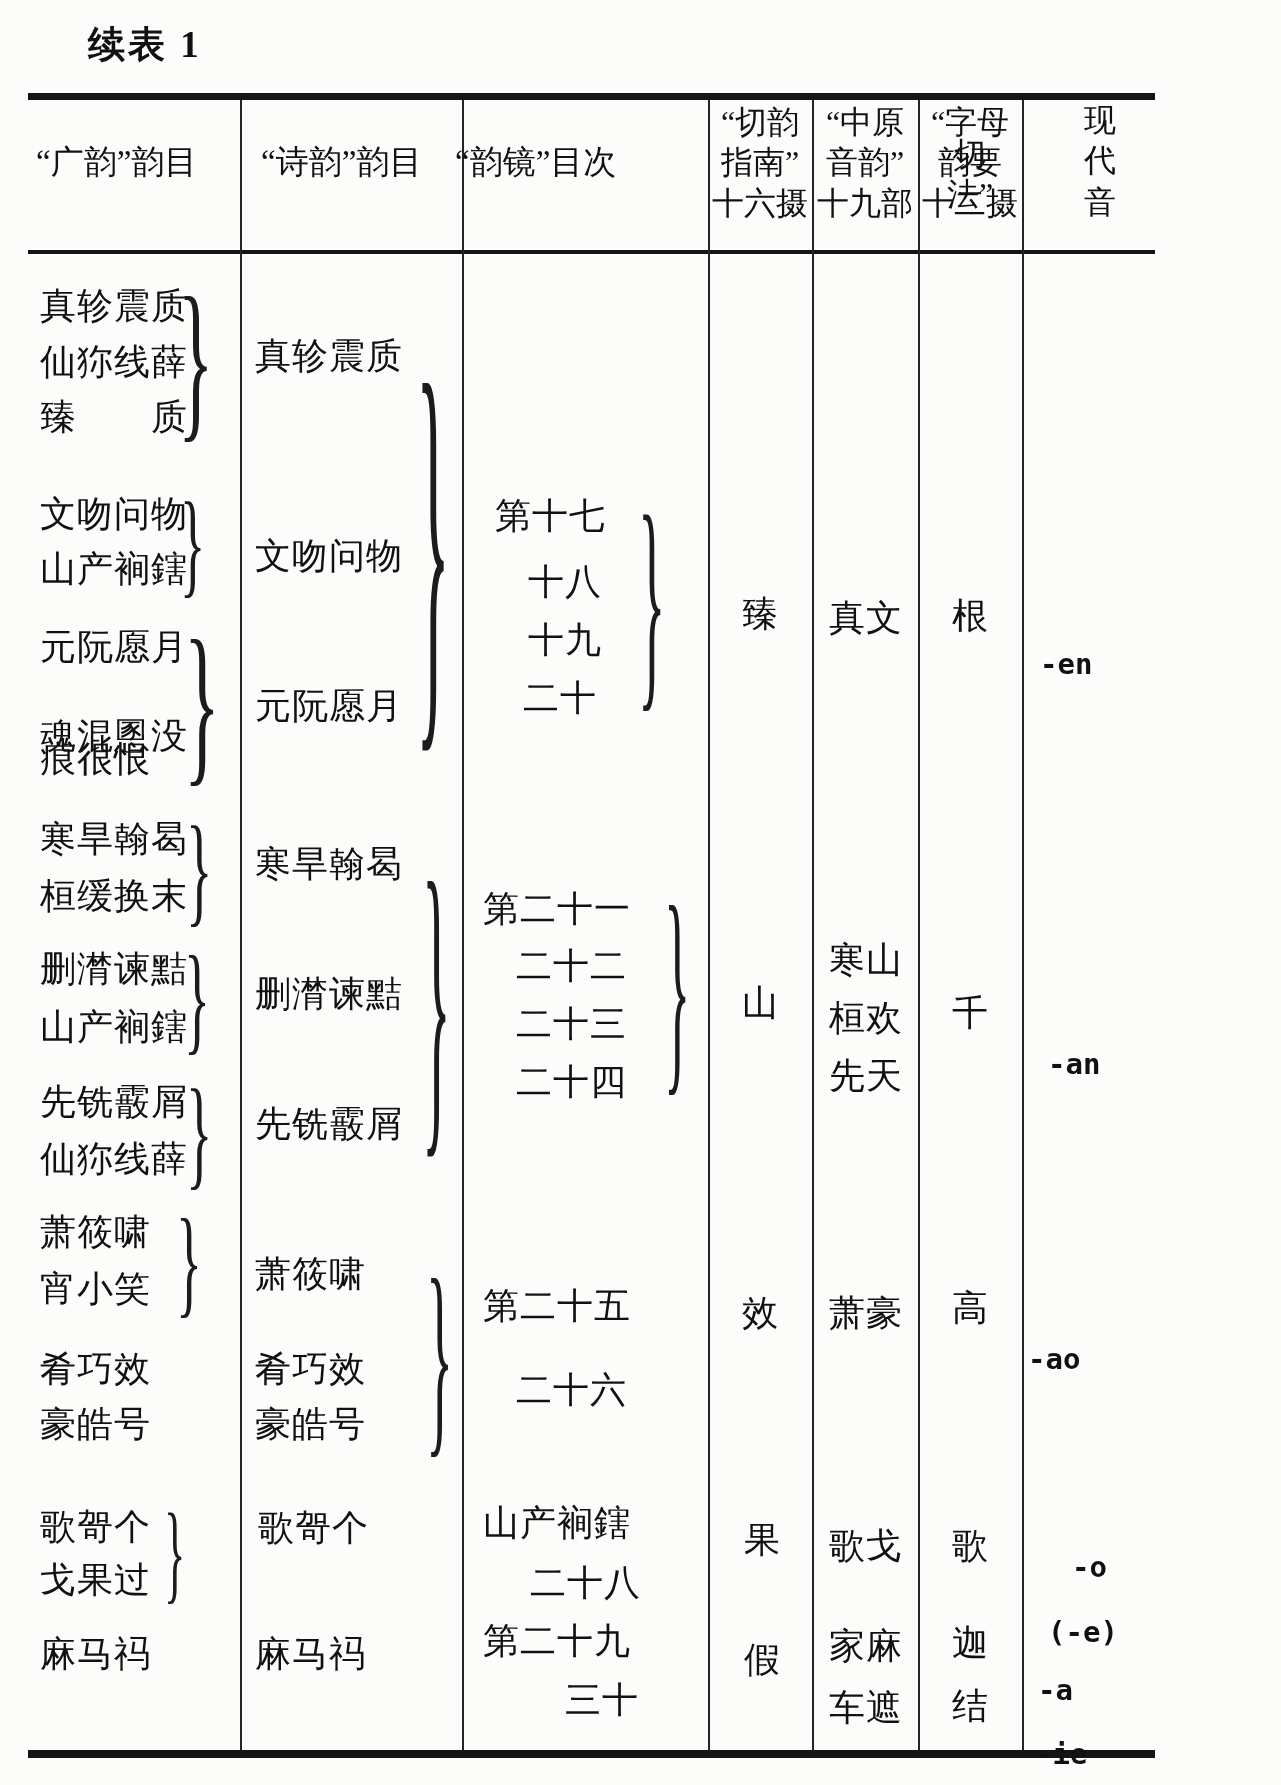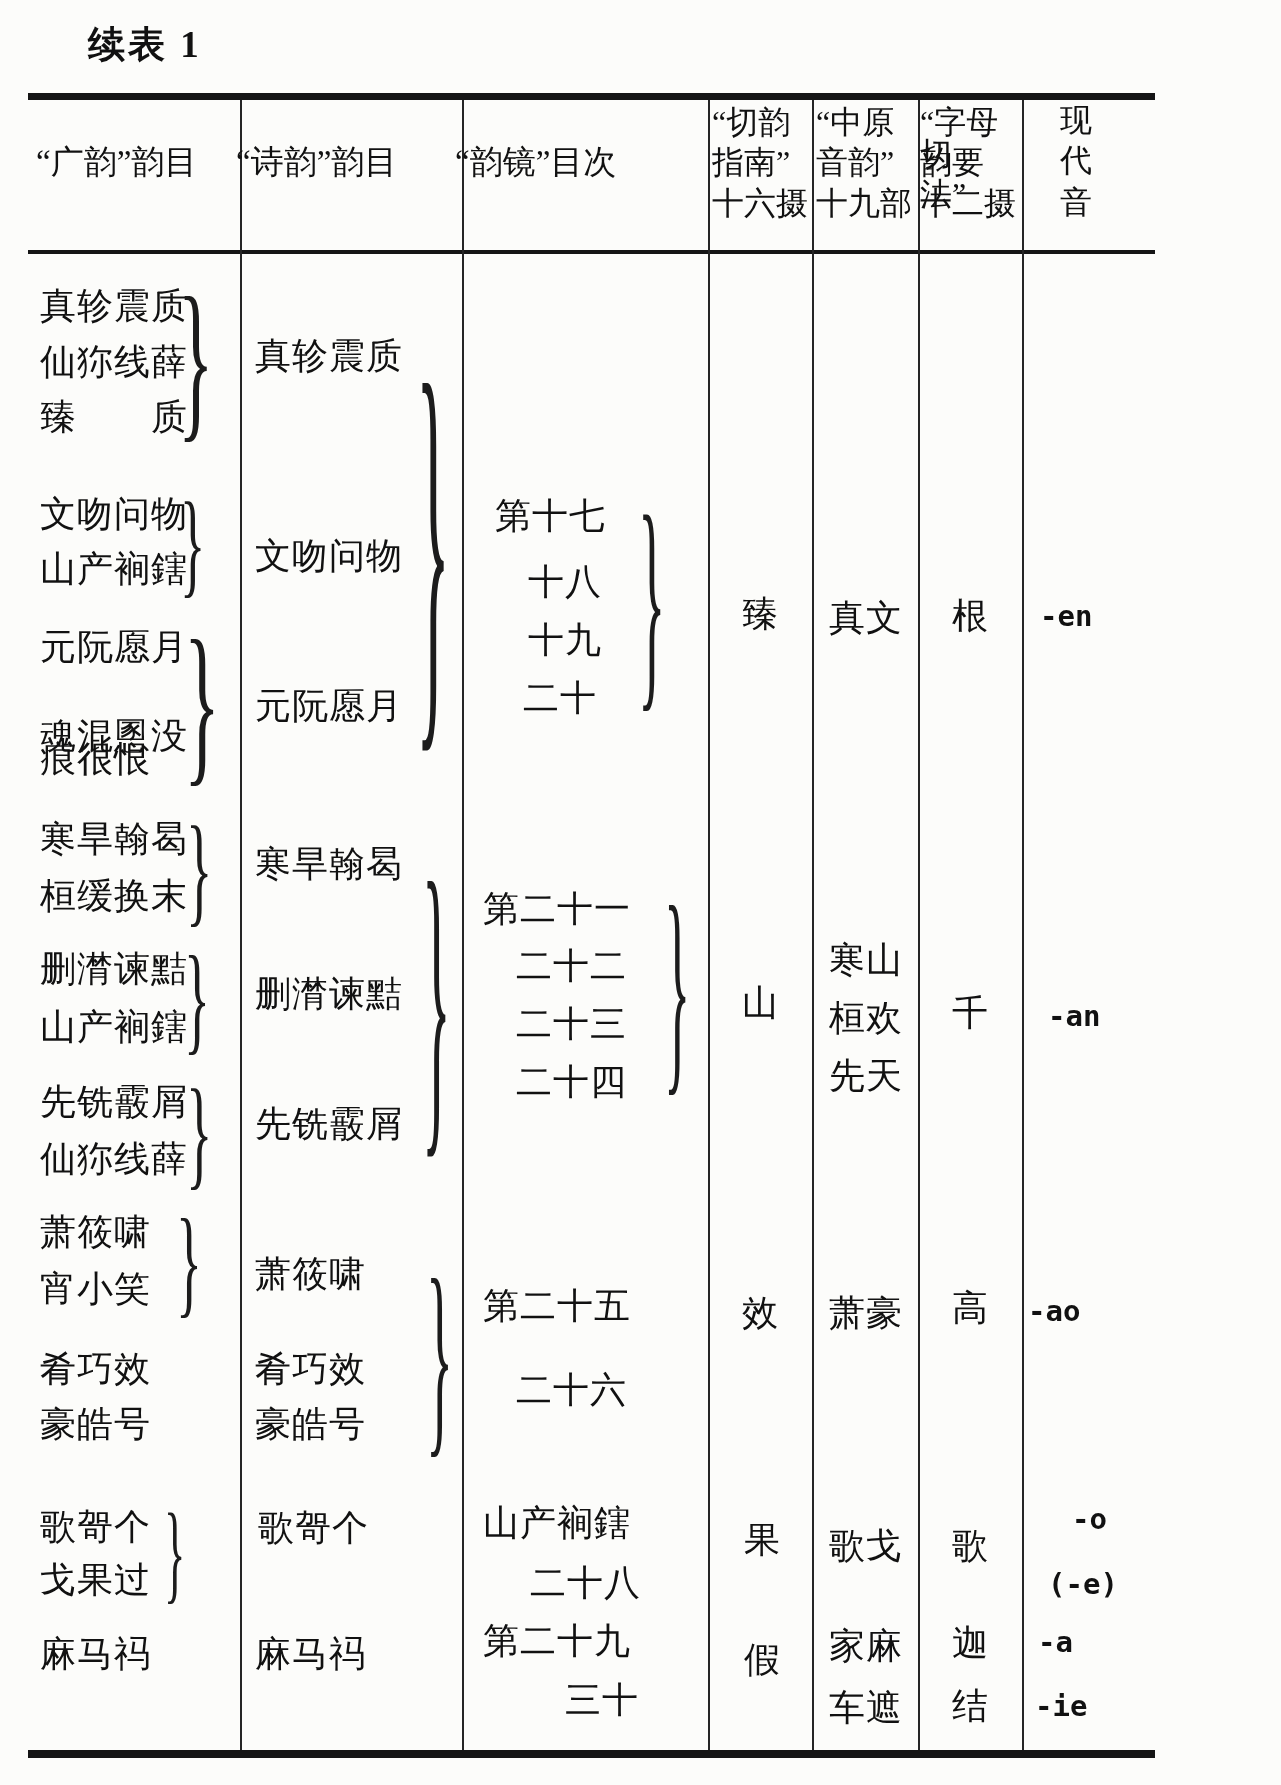--- a/index.html
+++ b/index.html
@@ -7,23 +7,23 @@
     position:relative;
     width:1281px;height:1785px;
     background:#fcfcfa;
     overflow:hidden;
     font-family:"Liberation Serif","DejaVu Serif",serif;
     color:#111;
   }
   .t{position:absolute;white-space:pre;line-height:1;}
   .cjk{font-size:36px;letter-spacing:1px;}
   .hdr{font-size:33px;letter-spacing:0;}
-  .hdr3{position:absolute;font-size:32px;line-height:1;}
+  .hdr3{position:absolute;text-align:center;font-size:32px;line-height:1;}
   .title{font-size:37px;font-weight:bold;letter-spacing:3px;}
-  .lat{font-family:"DejaVu Sans Mono","Liberation Mono",monospace;font-weight:bold;font-size:29px;}
+  .lat{font-family:"DejaVu Sans Mono","Liberation Mono",monospace;font-weight:bold;font-size:29px;margin-top:48px;}
   .rule{position:absolute;background:#151515;}
   .vline{position:absolute;width:2px;background:#252525;}
   .brace{
     position:absolute;
     font-family:"Liberation Serif",serif;
     line-height:0.9;
     transform-origin:0 0;
     color:#1c1c1c;
   }
 </style>
@@ -39,21 +39,21 @@
   <div class="rule" style="left:28px;top:1750px;width:1127px;height:8px"></div>
 
   <div class="vline" style="left:240px;top:100px;height:1650px"></div>
   <div class="vline" style="left:462px;top:100px;height:1650px"></div>
   <div class="vline" style="left:708px;top:100px;height:1650px"></div>
   <div class="vline" style="left:812px;top:100px;height:1650px"></div>
   <div class="vline" style="left:918px;top:100px;height:1650px"></div>
   <div class="vline" style="left:1022px;top:100px;height:1650px"></div>
 
   <div class="t hdr" style="left:36px;top:146px">“广韵”韵目</div>
-  <div class="t hdr" style="left:236px;top:146px">“诗韵”韵目</div>
+  <div class="t hdr" style="left:261px;top:146px">“诗韵”韵目</div>
   <div class="t hdr" style="left:455px;top:146px">“韵镜”目次</div>
 
   <div class="hdr3" style="left:712px;top:106px;width:96px">“切韵</div>
   <div class="hdr3" style="left:712px;top:146px;width:96px">指南”</div>
   <div class="hdr3" style="left:712px;top:187px;width:96px">十六摄</div>
 
   <div class="hdr3" style="left:816px;top:106px;width:98px">“中原</div>
   <div class="hdr3" style="left:816px;top:146px;width:98px">音韵”</div>
   <div class="hdr3" style="left:816px;top:187px;width:98px">十九部</div>
 

